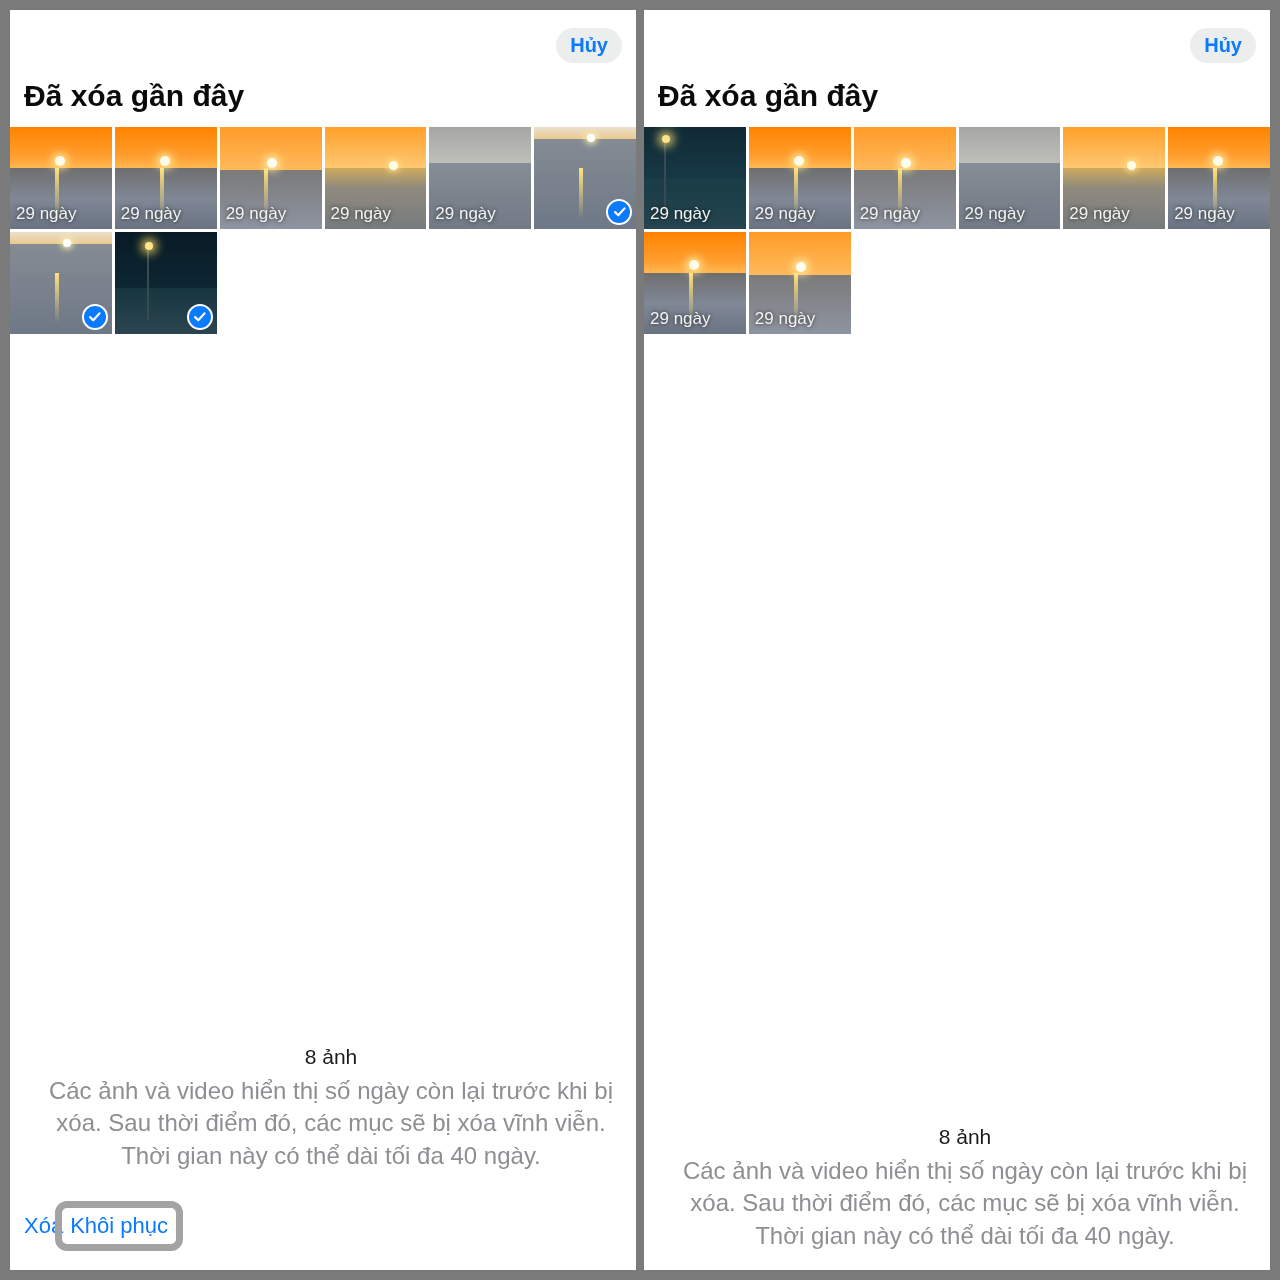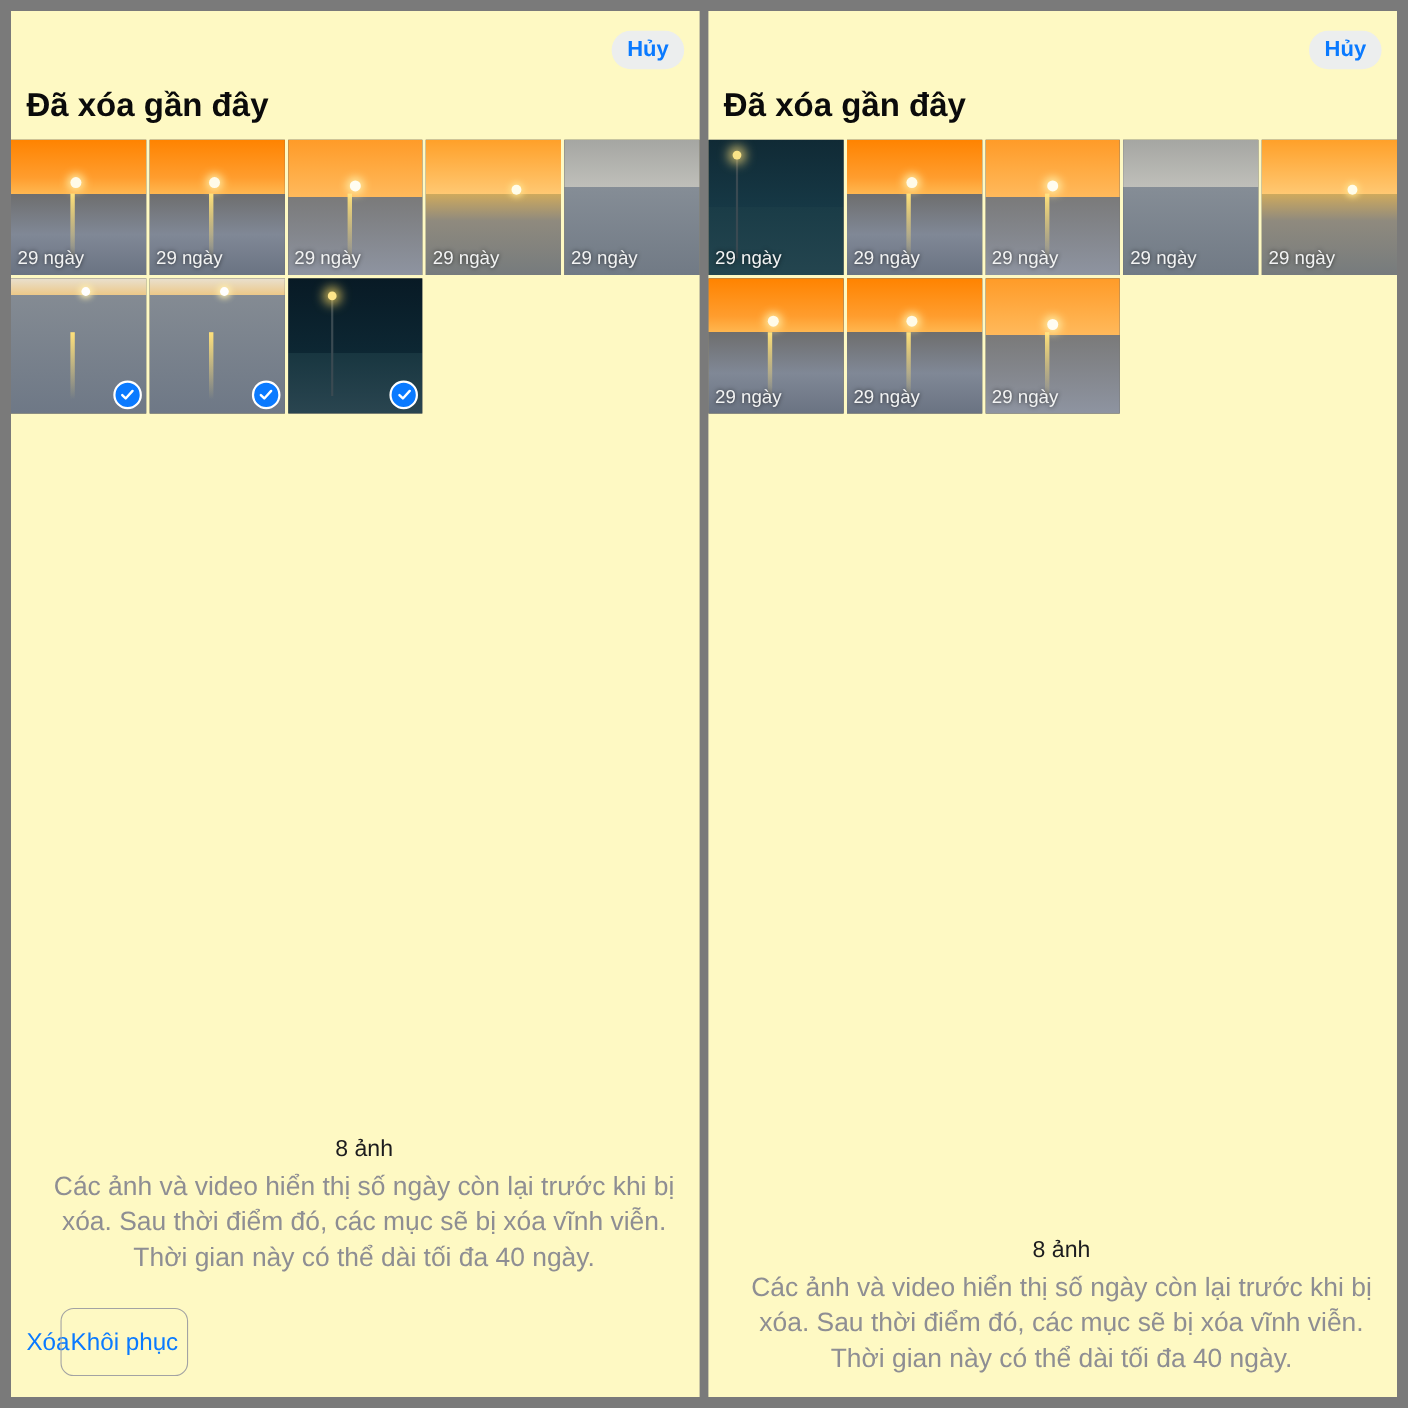--- a/index.html
+++ b/index.html
@@ -6,21 +6,21 @@
   body {
     width: 1280px;
     height: 1280px;
     background: #7a7a7a;
     font-family: -apple-system, "SF Pro Text", "Segoe UI", Helvetica, Arial, sans-serif;
     display: flex;
     padding: 10px;
     gap: 8px;
   }
   .pane {
-    background: #fef9c3;
+    background: #ffffff;
     flex: 1 1 0;
     display: flex;
     flex-direction: column;
     position: relative;
   }
   .topbar {
     display: flex;
     justify-content: flex-end;
     padding: 18px 14px 6px 14px;
   }
@@ -34,21 +34,21 @@
     cursor: pointer;
   }
   .title {
     font-size: 30px;
     font-weight: 700;
     padding: 10px 14px 14px 14px;
     color: #0b0b0b;
   }
   .grid {
     display: grid;
-    grid-template-columns: repeat(5, 1fr);
+    grid-template-columns: repeat(6, 1fr);
     gap: 3px;
     padding: 0 0;
   }
   .thumb {
     position: relative;
     width: 100%;
     aspect-ratio: 1/1;
     overflow: hidden;
     background: #555;
     cursor: pointer;
@@ -126,23 +126,23 @@
     white-space: nowrap;
   }
   .toolbar .center {
     color: #000;
     font-weight: 600;
     white-space: nowrap;
     flex: 1;
     text-align: center;
   }
   .highlight-box {
-    border: 1px solid #a3a3a3;
+    border: 7px solid #a3a3a3;
     border-radius: 12px;
-    padding: 17px 8px;
+    padding: 5px 8px;
     margin: -3px -8px;
   }
 </style>
 </head>
 <body>
 
 <div class="pane">
   <div class="topbar">
     <div class="cancel-pill">Hủy</div>
   </div>

